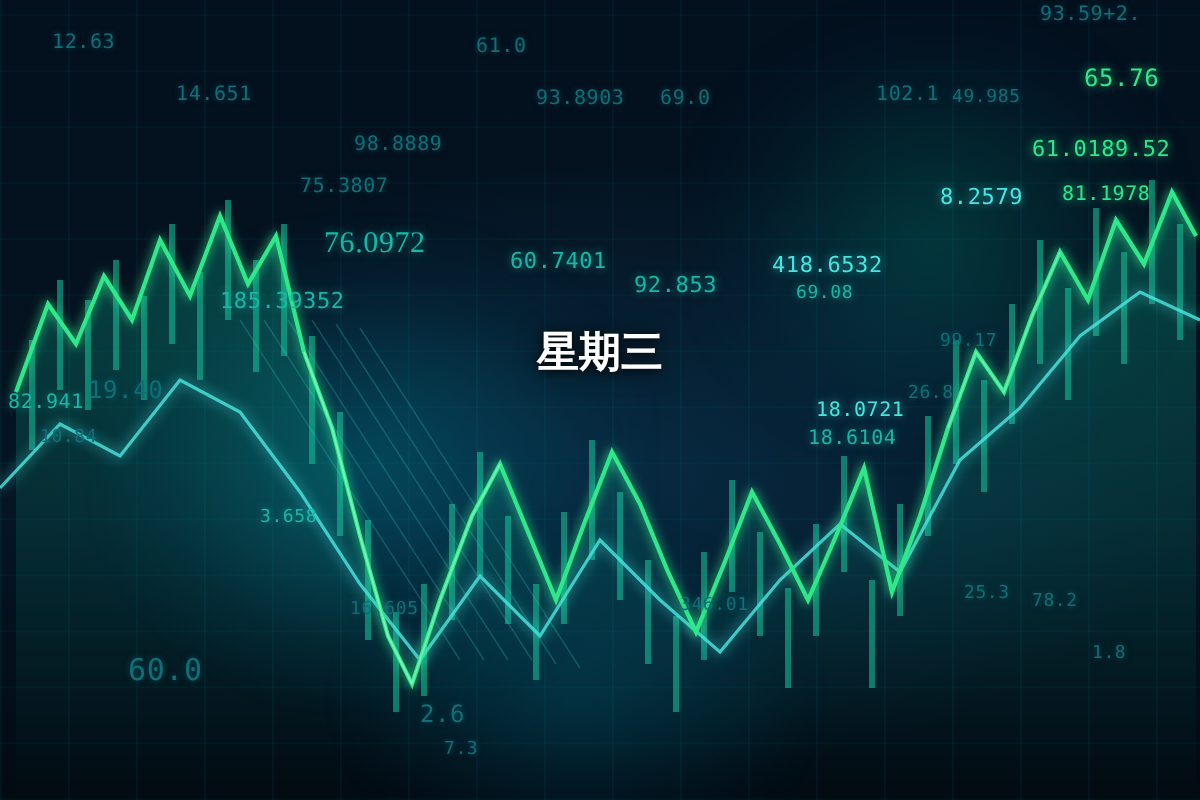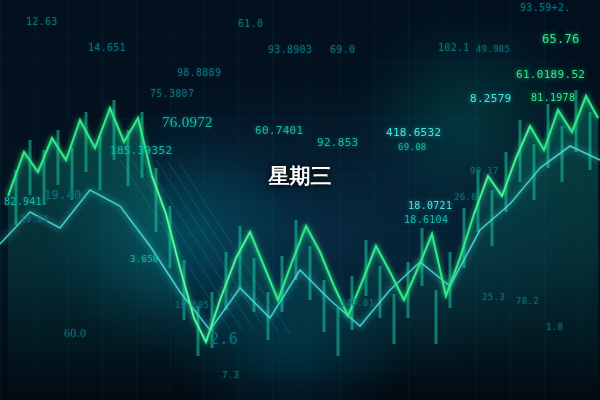--- a/index.html
+++ b/index.html
@@ -222,26 +222,26 @@
       <span class="num dim" style="left: 238px; top: 18px; font-size: 10px;">61.0</span>
       <span class="num dim" style="left: 26px; top: 16px; font-size: 10px;">12.63</span>
       <span class="num teal" style="left: 4px; top: 196px; font-size: 10px;">82.941</span>
       <span class="num dim" style="left: 20px; top: 214px; font-size: 9px;">10.84</span>
       <span class="num cyan" style="left: 408px; top: 200px; font-size: 10px;">18.0721</span>
       <span class="num teal" style="left: 404px; top: 214px; font-size: 10px;">18.6104</span>
       <span class="num dim" style="left: 454px; top: 192px; font-size: 9px;">26.8</span>
       <span class="num dim" style="left: 470px; top: 166px; font-size: 9px;">99.17</span>
       <span class="num teal" style="left: 130px; top: 254px; font-size: 9px;">3.658</span>
       <span class="num dim" style="left: 175px; top: 300px; font-size: 9px;">16.605</span>
-      <span class="num dim" style="left: 210px; top: 330px; font-size: 15px;">2.6</span>
+      <span class="num dim" style="left: 210px; top: 350px; font-size: 12px;">2.6</span>
       <span class="num dim" style="left: 340px; top: 298px; font-size: 9px;">346.01</span>
       <span class="num dim" style="left: 482px; top: 292px; font-size: 9px;">25.3</span>
       <span class="num dim" style="left: 516px; top: 296px; font-size: 9px;">78.2</span>
       <span class="num dim" style="left: 546px; top: 322px; font-size: 9px;">1.8</span>
-      <span class="num dim" style="left: 64px; top: 326px; font-size: 12px; font-family: Liberation Serif, serif;">60.0</span>
+      <span class="num dim" style="left: 64px; top: 326px; font-size: 15px;">60.0</span>
       <span class="num dim" style="left: 44px; top: 152px; font-size: 12px; margin-top: 36px;">19.40</span>
       <span class="num dim" style="left: 222px; top: 370px; font-size: 9px;">7.3</span>
     </div>
 
   <div class="caption">
     <span class="line">星期三</span>
   </div>
 
 </div>
 

